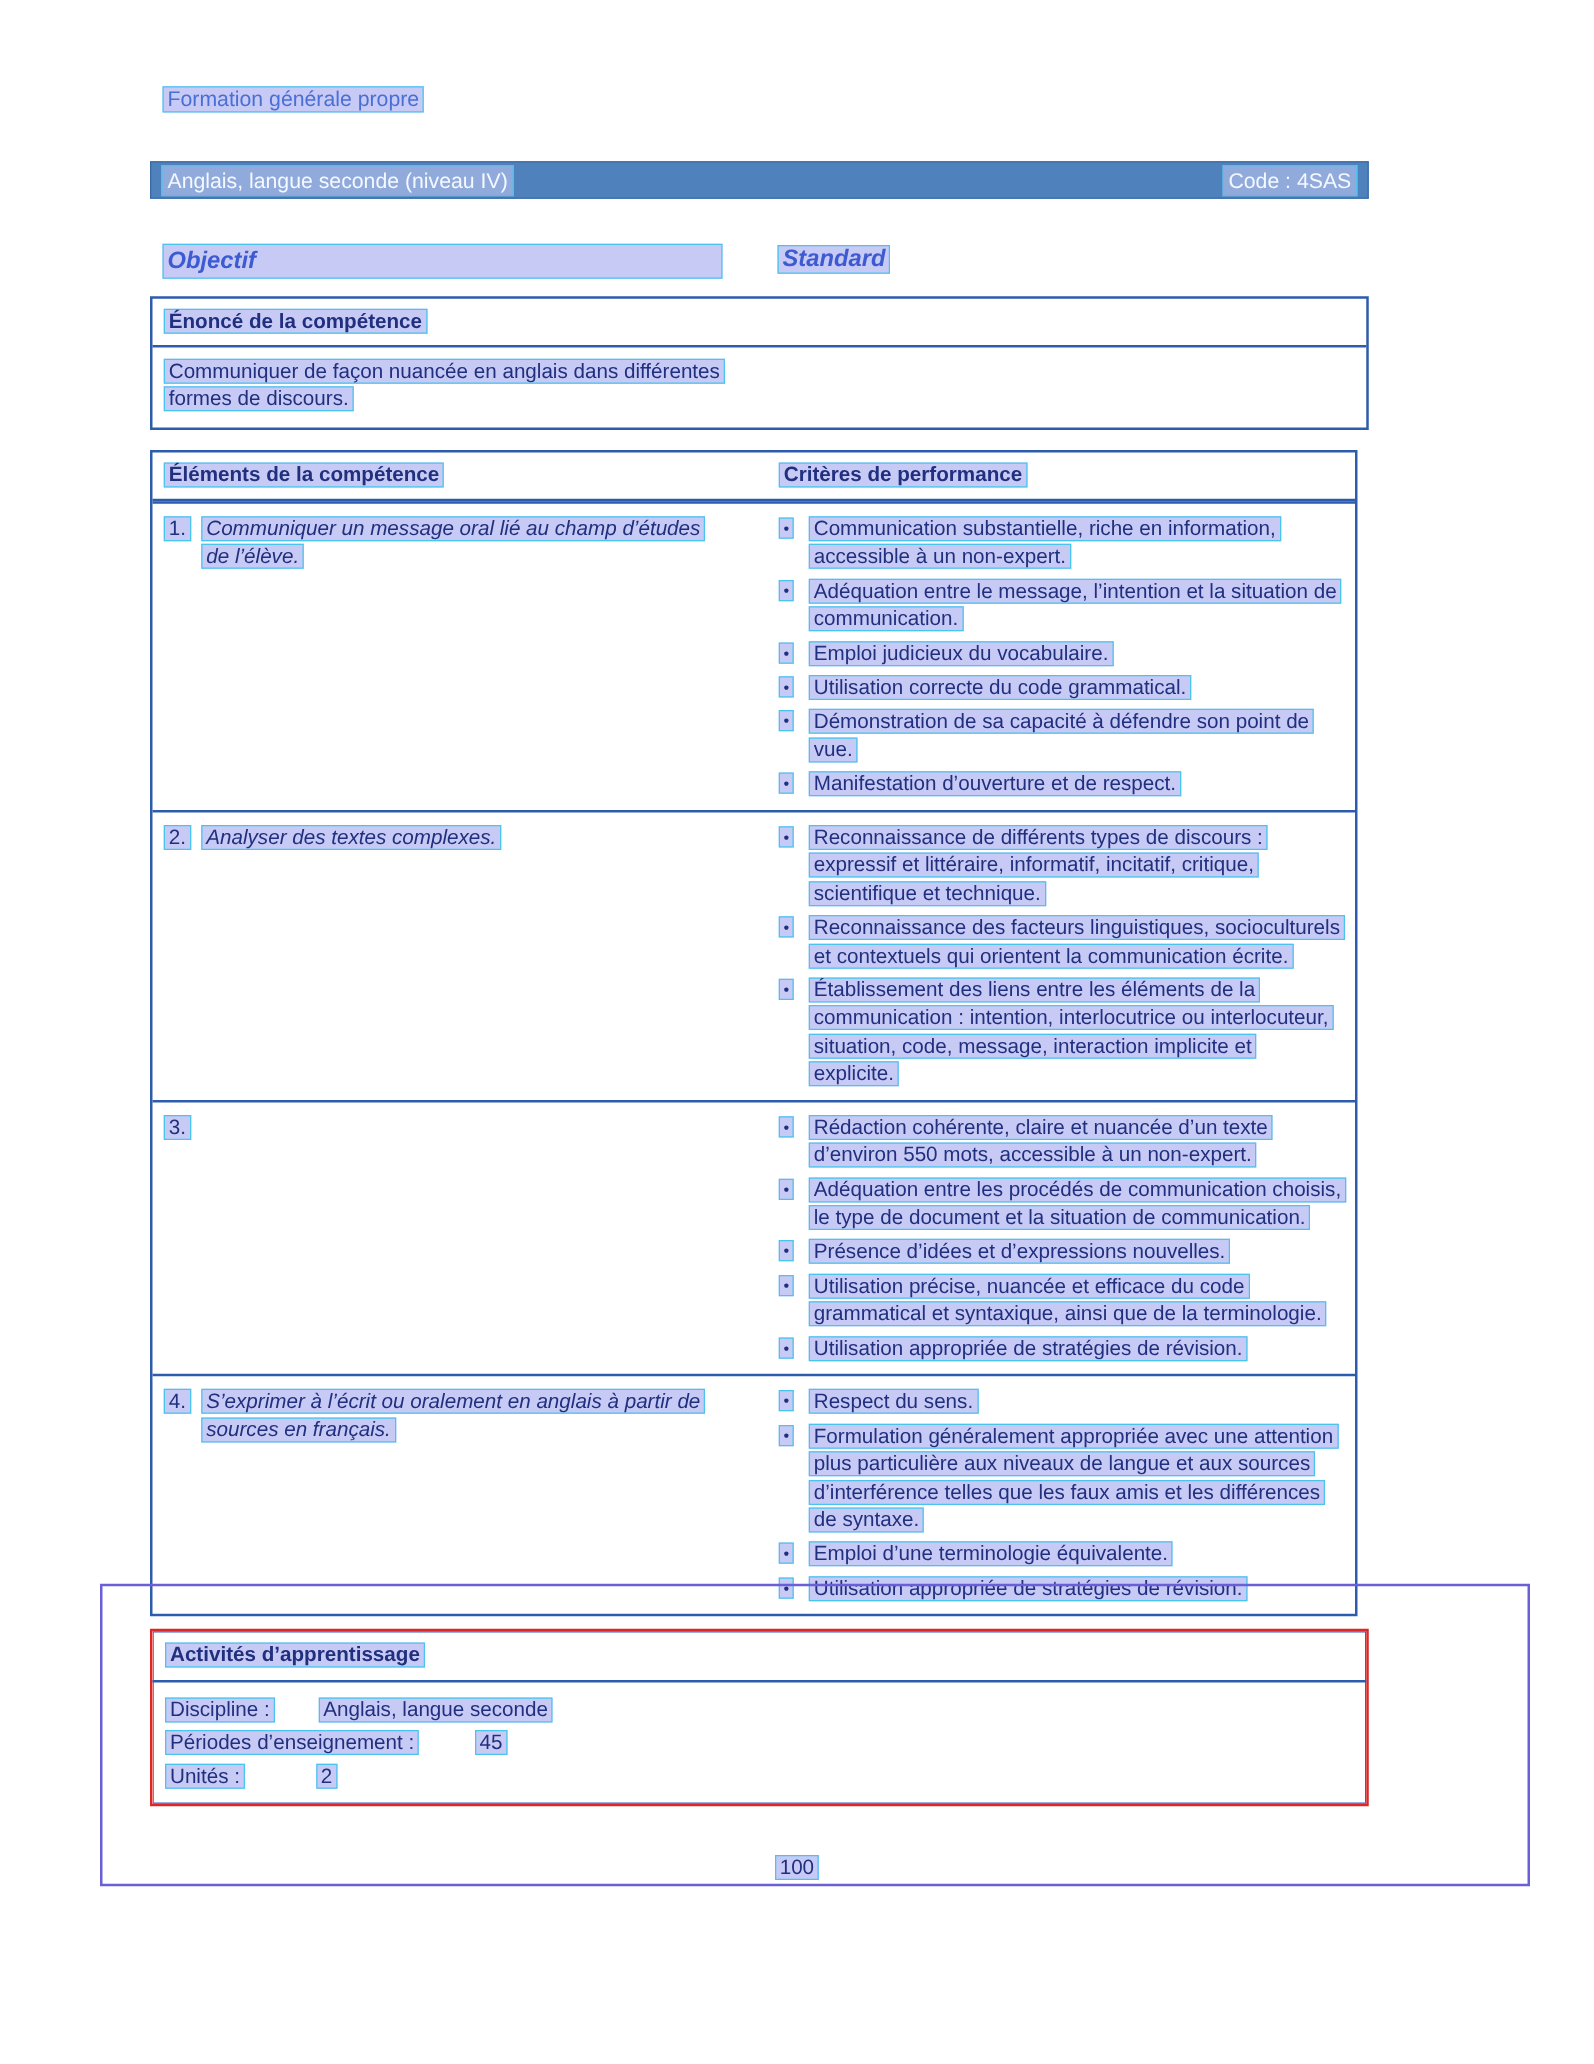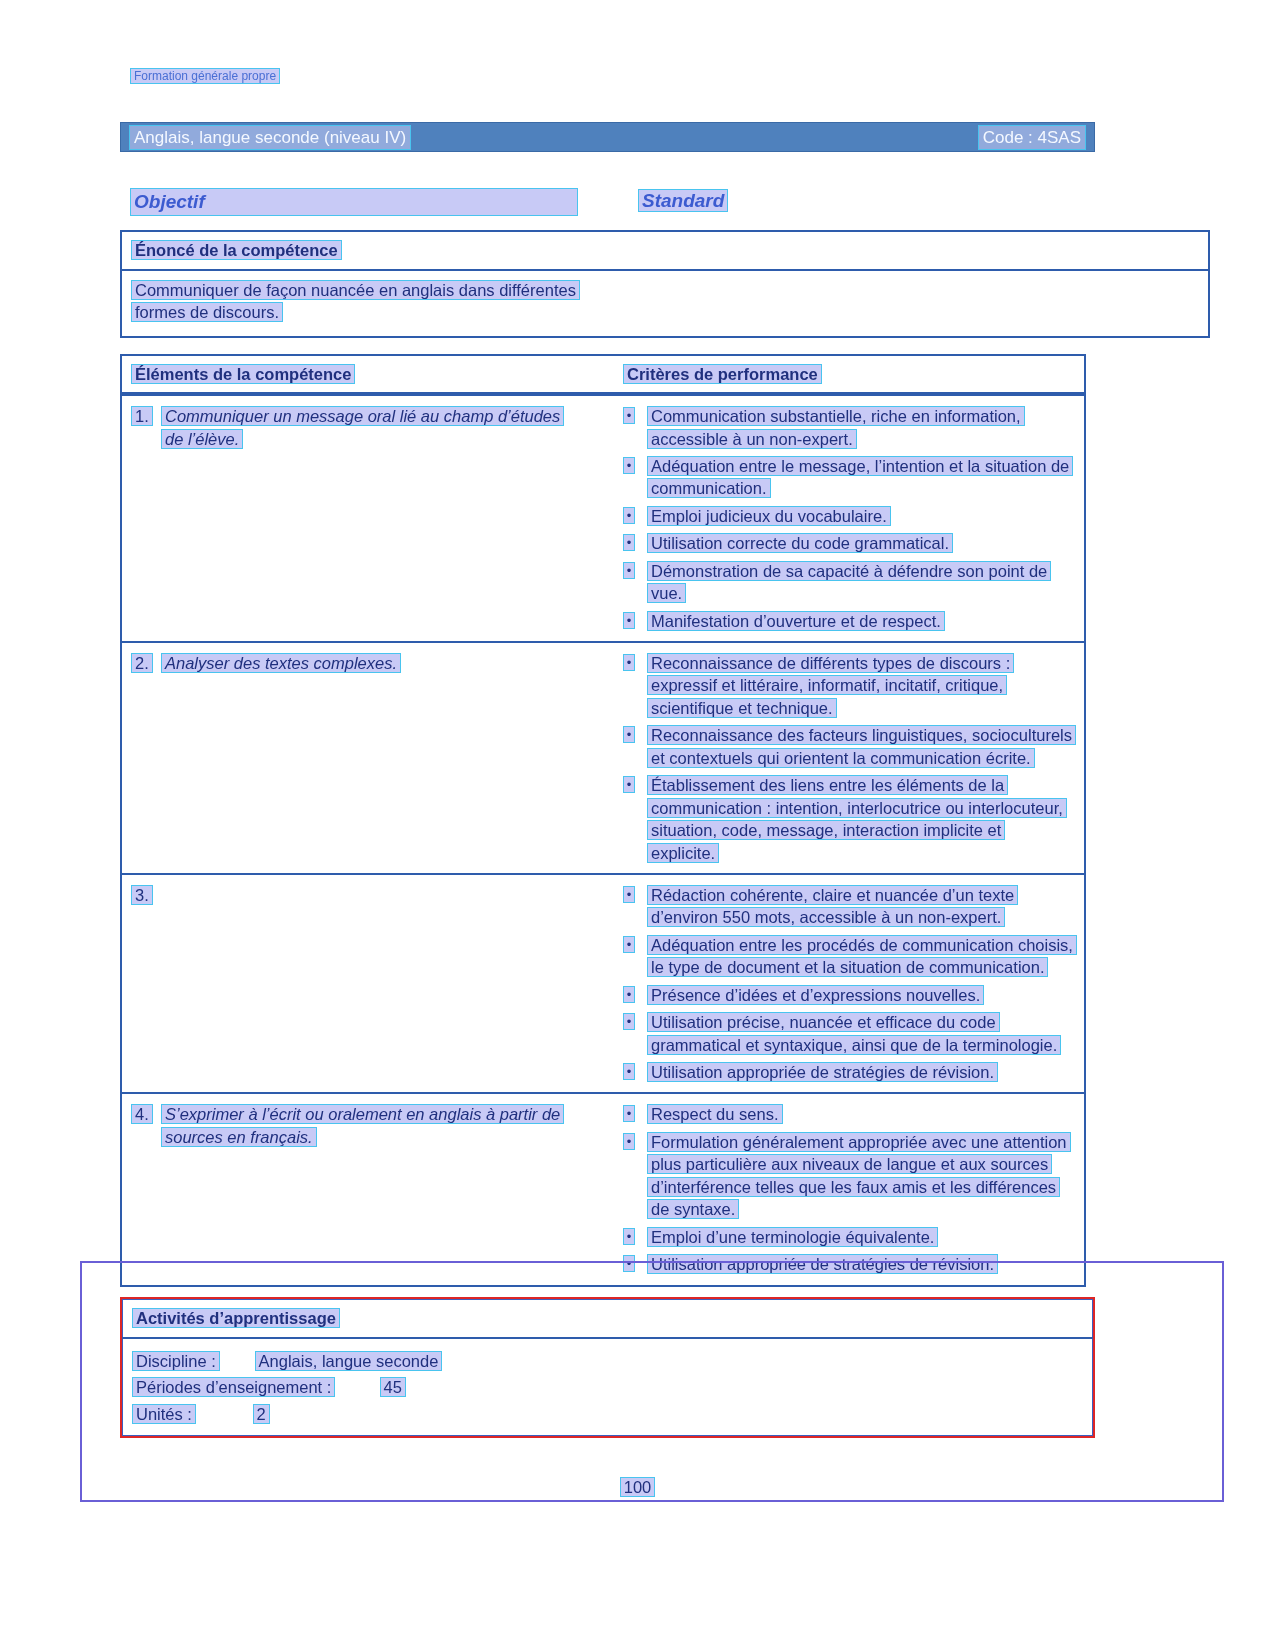--- a/index.html
+++ b/index.html
@@ -14,36 +14,36 @@
     padding:0 3px;
     -webkit-box-decoration-break:clone;
     box-decoration-break:clone;
   }
   .hl-bar{
     background:rgba(200,204,246,.55);
     border:1px solid #49c4ef;
     padding:0 4px;
     color:#f4f8ff;
   }
-  .top-label{margin:68px 0 0 130px;color:#4a6fd4;font-size:12px;}
+  .top-label{margin:68px 0 0 130px;color:#4a6fd4;font-size:17px;}
   .header-bar{
     margin:38px 0 0 120px;width:975px;height:30px;
     background:#4f81bd;border:1px solid #3a6aa6;
     display:flex;align-items:center;justify-content:space-between;
     box-sizing:border-box;padding:0 8px;
     font-size:17px;color:#ffffff;gap:39px;
   }
   .headings-row{margin:36px 0 0 130px;width:965px;position:relative;height:28px;}
   .headings-row .h-obj,.headings-row .h-std{
     font-weight:bold;font-style:italic;font-size:19px;color:#3c5bd0;
   }
   .h-obj .hl{display:inline-block;width:448px;box-sizing:border-box;}
-  .h-std{position:absolute;left:508px;top:0;}
+  .h-std{position:absolute;left:492px;top:0;}
   .box-border{border:2px solid #2e5cac;box-sizing:border-box;}
-  .enonce-box{margin:14px 0 0 120px;width:1090px;}
+  .enonce-box{margin:14px 0 0 120px;width:975px;}
   .enonce-title{padding:7px 9px;border-bottom:2px solid #2e5cac;font-weight:bold;}
   .enonce-body{padding:8px 9px 12px 9px;}
   .enonce-body .txt{display:inline-block;max-width:448px;}
   .comp-table{margin:16px 0 0 120px;width:966px;}
   .t-row{display:grid;grid-template-columns:492px 1fr;}
   .t-head{border-bottom:2px solid #2e5cac;font-weight:bold;}
   .t-head .cell{padding:7px 9px;}
   .t-body{border-top:2px solid #2e5cac;}
   .t-body:first-of-type{border-top:none;}
   .el-cell{padding:9px 14px 9px 9px;display:flex;align-items:flex-start;}

